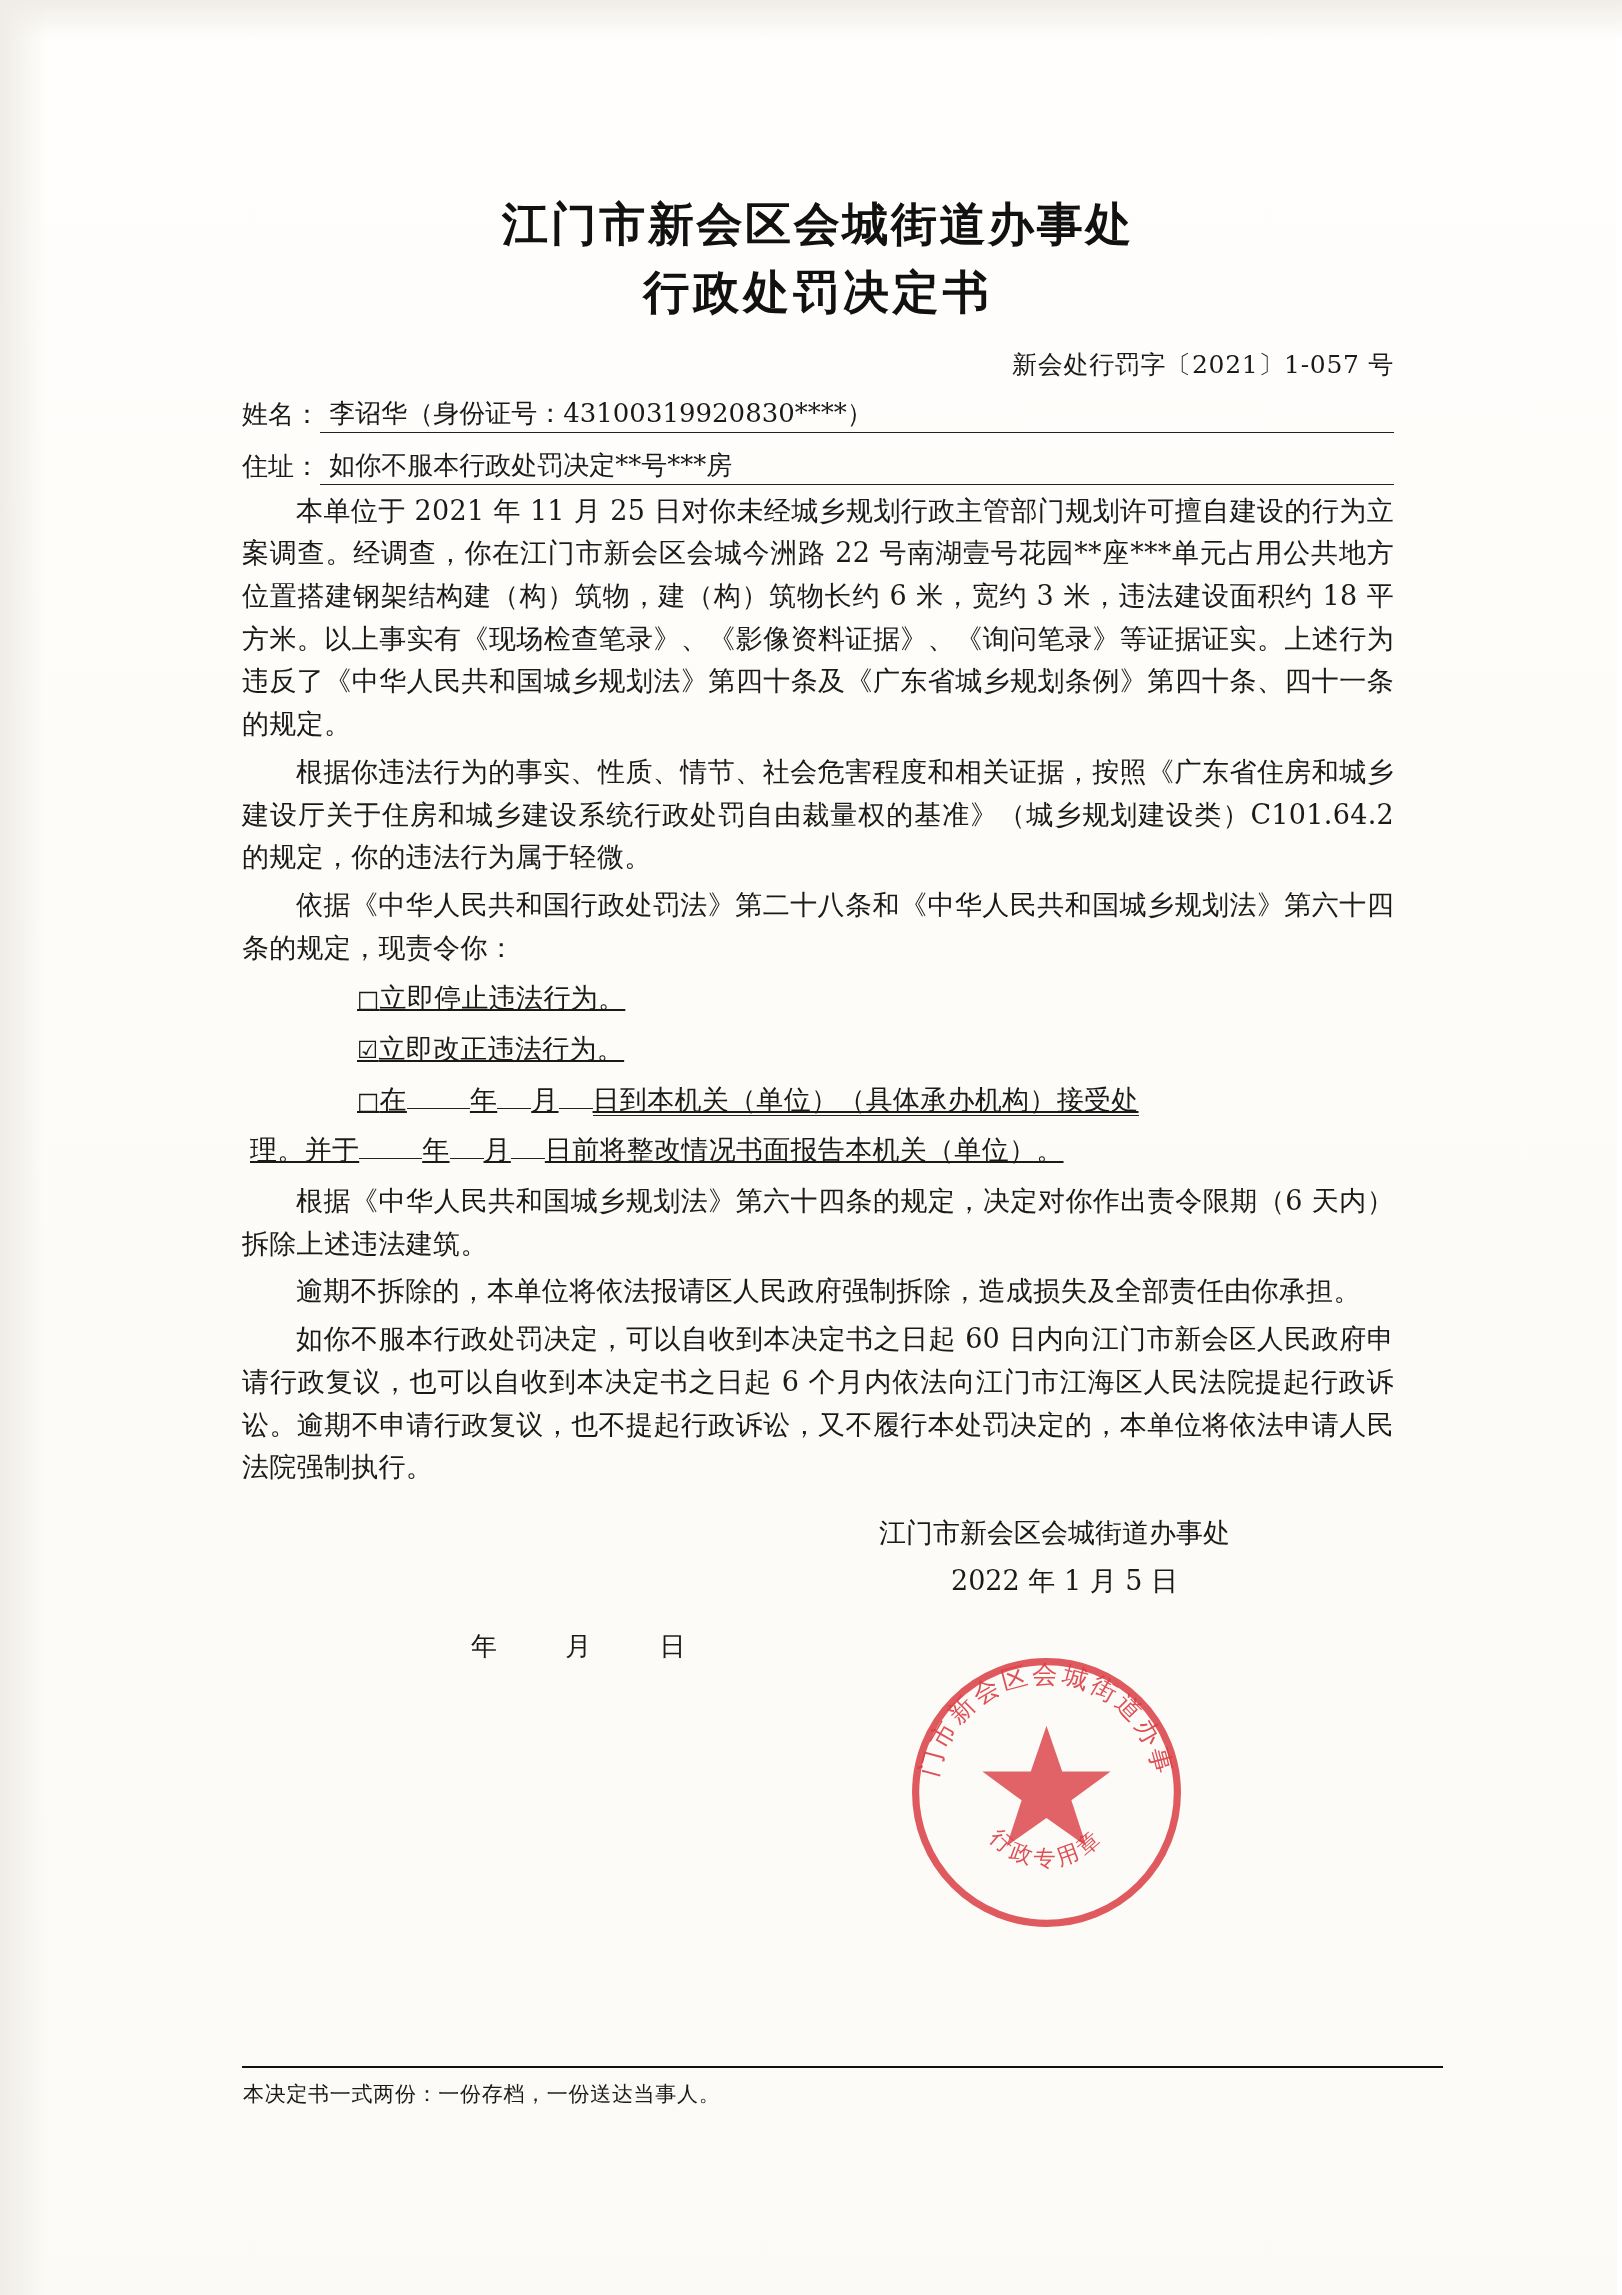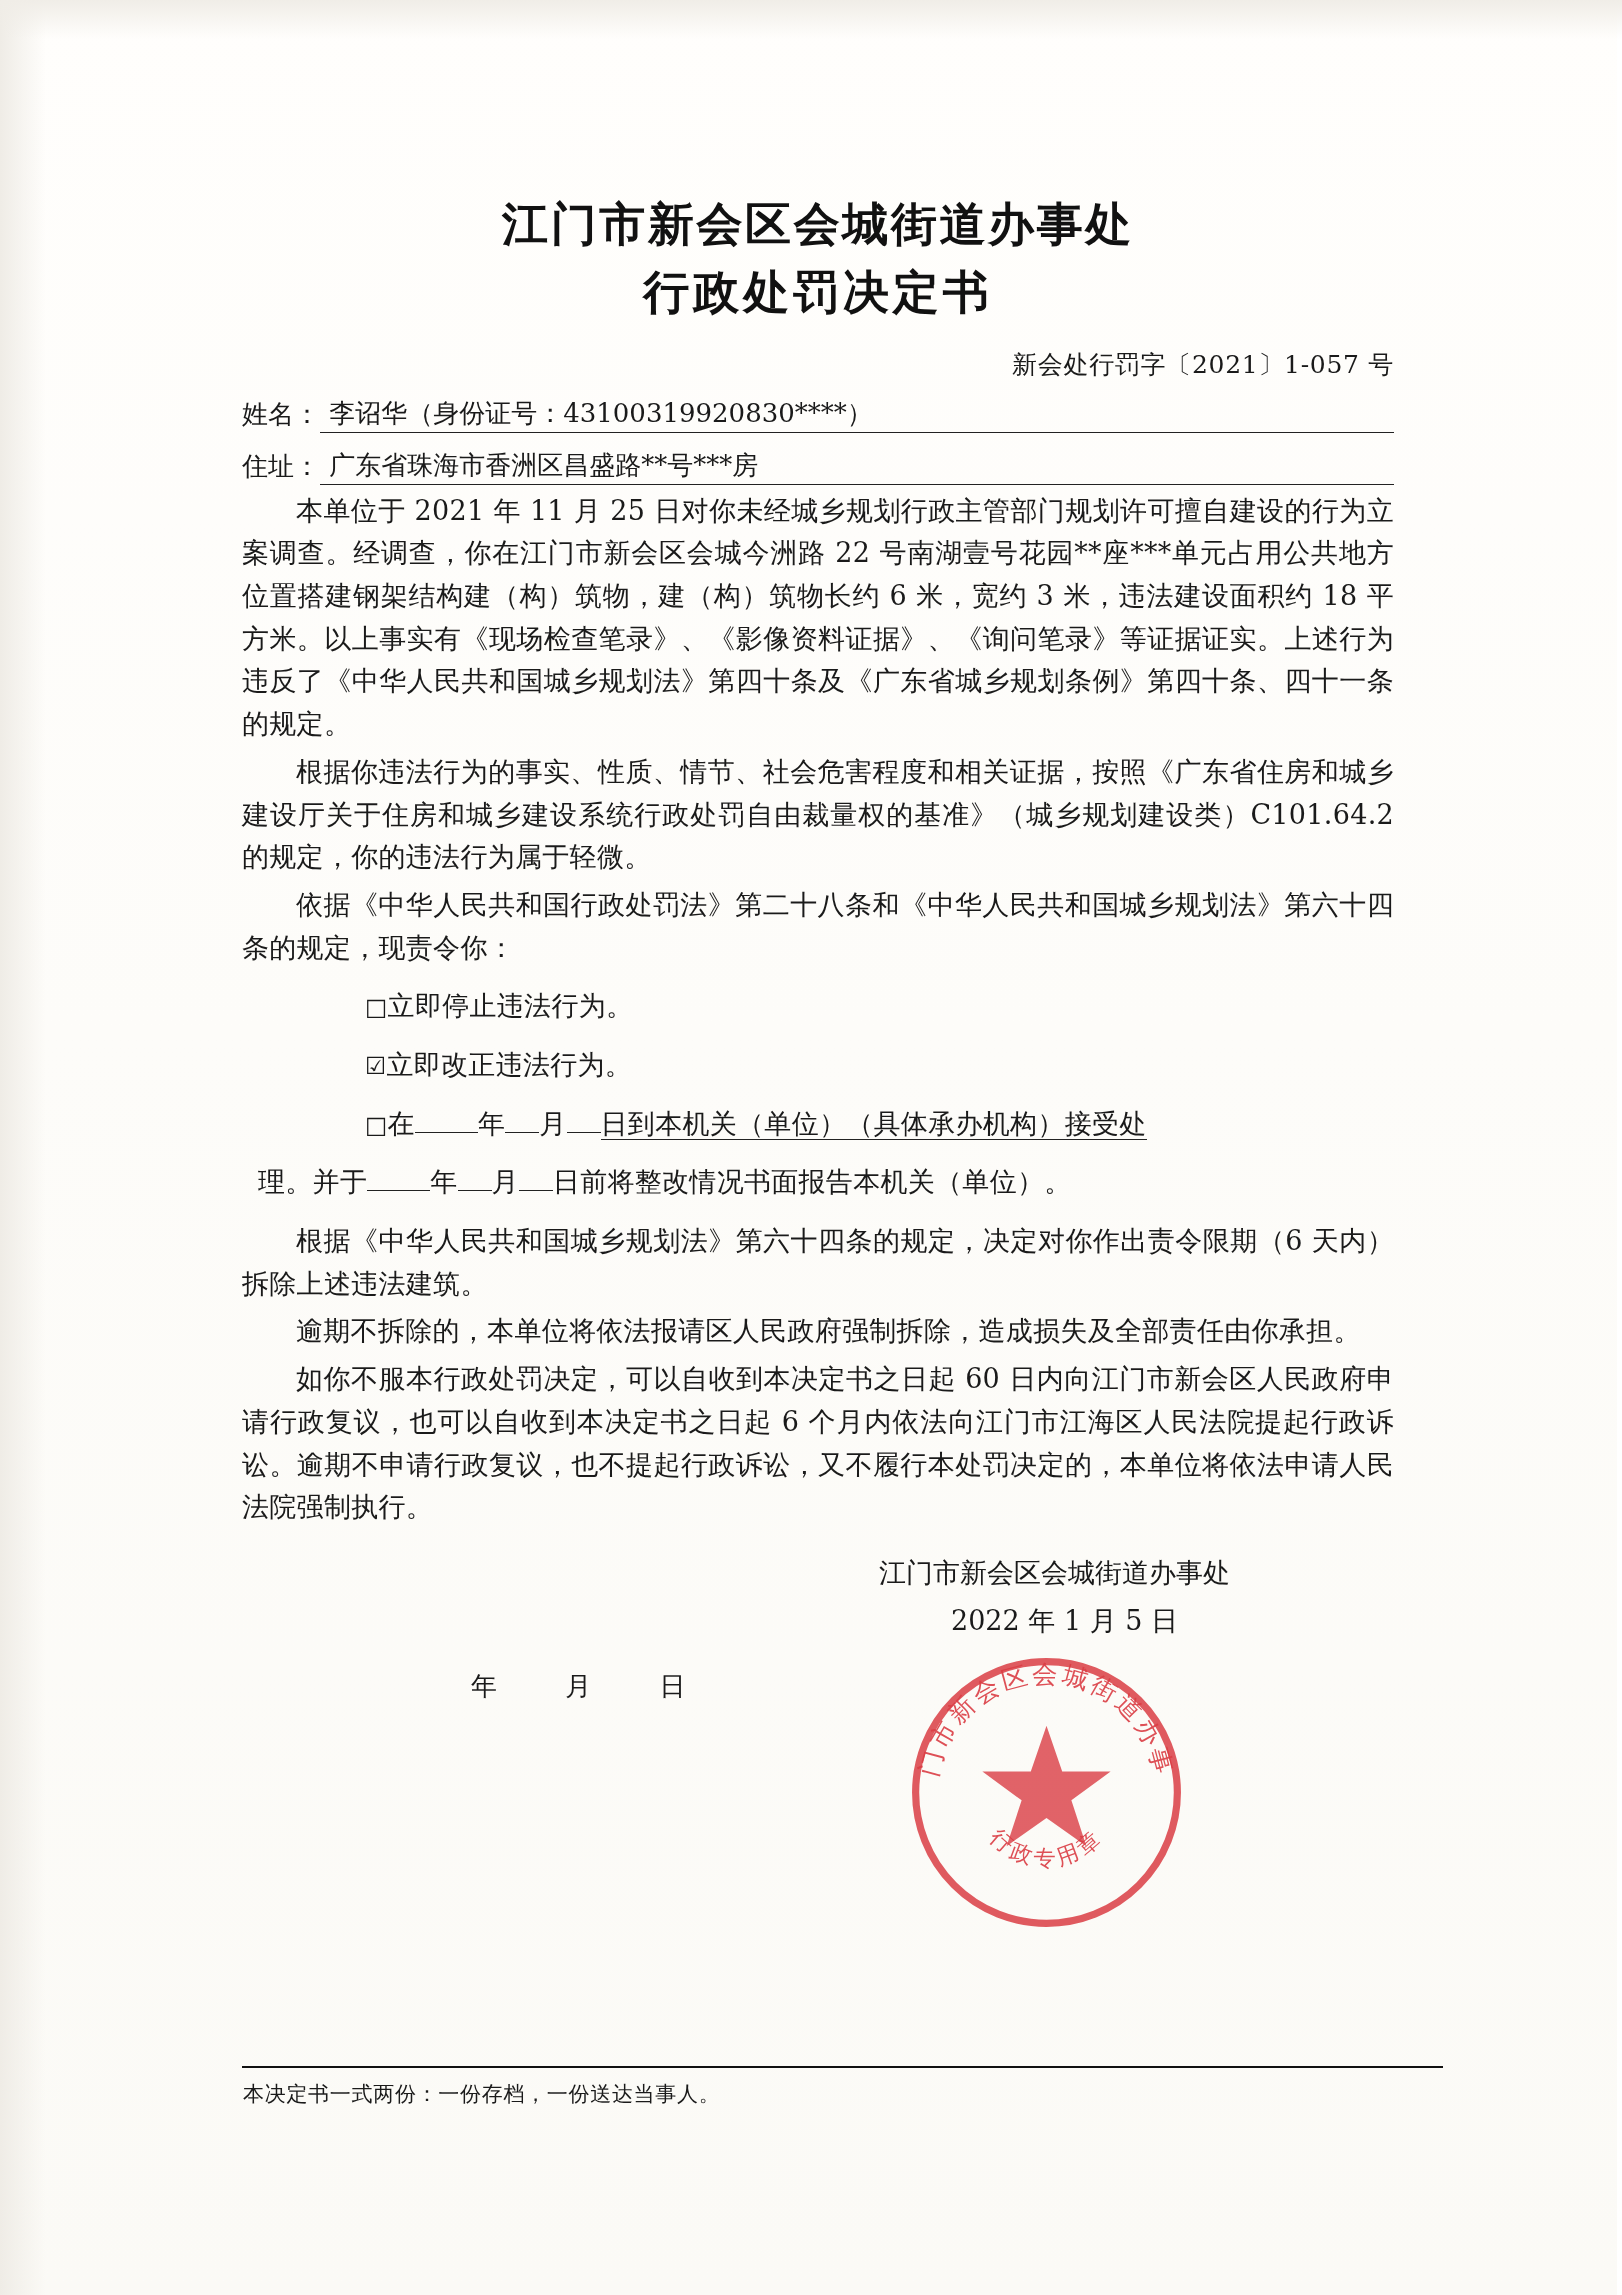--- a/index.html
+++ b/index.html
@@ -85,23 +85,24 @@
     text-indent: 54px;
     text-align: justify;
     letter-spacing: 0.3px;
   }
   .para-block {
     margin-top: 5.2px;
   }
   .check-line {
     font-size: 27px;
     line-height: 1.58;
-    margin: 16px;
+    margin: 8px;
     text-indent: 107px;
     letter-spacing: 0.3px;
+    text-decoration: underline;
   }
   .check-line .box {
     font-family: "DejaVu Sans", "Liberation Sans", sans-serif;
     font-size: 23.6px;
   }
   .blank-ul {
     border-bottom: 1.3px solid #222;
     display: inline-block;
     min-width: 63px;
   }
@@ -197,21 +198,21 @@
     <div class="title-sub">行政处罚决定书</div>
     <div class="doc-number">新会处行罚字〔2021〕1-057 号</div>
 
     <div class="field-row">
       <span class="field-label">姓名：</span>
       <span class="field-value">李诏华（身份证号：43100319920830****）</span>
     </div>
 
     <div class="field-row">
       <span class="field-label">住址：</span>
-      <span class="field-value">广东省珠海市香洲区昌盛路**号***房</span>
+      <span class="field-value">如你不服本行政处罚决定**号***房</span>
     </div>
 
     <div class="para-block">
       <p class="body-text">本单位于 2021 年 11 月 25 日对你未经城乡规划行政主管部门规划许可擅自建设的行为立案调查。经调查，你在江门市新会区会城今洲路 22 号南湖壹号花园**座***单元占用公共地方位置搭建钢架结构建（构）筑物，建（构）筑物长约 6 米，宽约 3 米，违法建设面积约 18 平方米。以上事实有《现场检查笔录》、《影像资料证据》、《询问笔录》等证据证实。上述行为违反了《中华人民共和国城乡规划法》第四十条及《广东省城乡规划条例》第四十条、四十一条的规定。</p>
     </div>
 
 
     <div class="para-block">
       <p class="body-text">根据你违法行为的事实、性质、情节、社会危害程度和相关证据，按照《广东省住房和城乡建设厅关于住房和城乡建设系统行政处罚自由裁量权的基准》（城乡规划建设类）C101.64.2 的规定，你的违法行为属于轻微。</p>
     </div>

